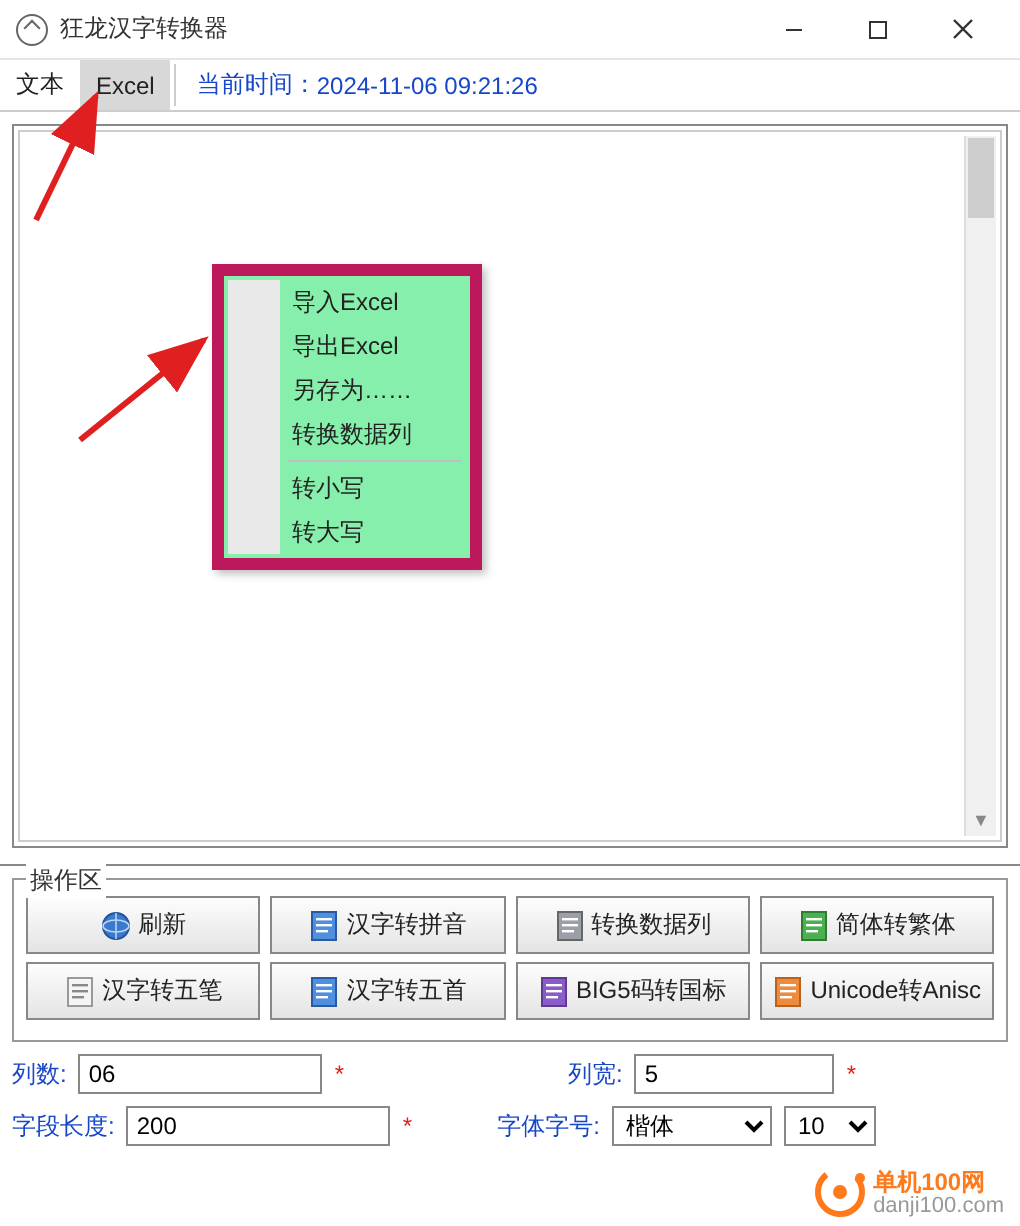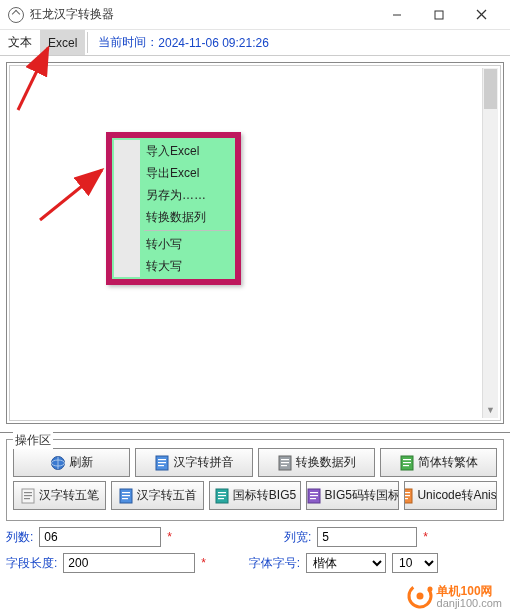--- a/index.html
+++ b/index.html
@@ -182,29 +182,20 @@
           <svg class="bicn" viewBox="0 0 16 16">
             <rect x="2" y="1" width="12" height="14" fill="#4f8fe0" stroke="#2a5aa0"></rect>
             <rect x="4" y="4" width="8" height="1.2" fill="#fff"></rect>
             <rect x="4" y="7" width="8" height="1.2" fill="#fff"></rect>
             <rect x="4" y="10" width="6" height="1.2" fill="#fff"></rect>
           </svg>
           <span>汉字转五首</span>
         </div>
       <div class="btn">
           <svg class="bicn" viewBox="0 0 16 16">
-            <rect x="2" y="1" width="12" height="14" fill="#2aa8a0" stroke="#1a7a74"></rect>
-            <rect x="4" y="4" width="8" height="1.2" fill="#fff"></rect>
-            <rect x="4" y="7" width="8" height="1.2" fill="#fff"></rect>
-            <rect x="4" y="10" width="6" height="1.2" fill="#fff"></rect>
-          </svg>
-          <span>国标转BIG5</span>
-        </div>
-      <div class="btn">
-          <svg class="bicn" viewBox="0 0 16 16">
             <rect x="2" y="1" width="12" height="14" fill="#8a5cc7" stroke="#5e3a92"></rect>
             <rect x="4" y="4" width="8" height="1.2" fill="#fff"></rect>
             <rect x="4" y="7" width="8" height="1.2" fill="#fff"></rect>
             <rect x="4" y="10" width="6" height="1.2" fill="#fff"></rect>
           </svg>
           <span>BIG5码转国标</span>
         </div>
       <div class="btn">
           <svg class="bicn" viewBox="0 0 16 16">
             <rect x="2" y="1" width="12" height="14" fill="#f08a3c" stroke="#b8621e"></rect>

